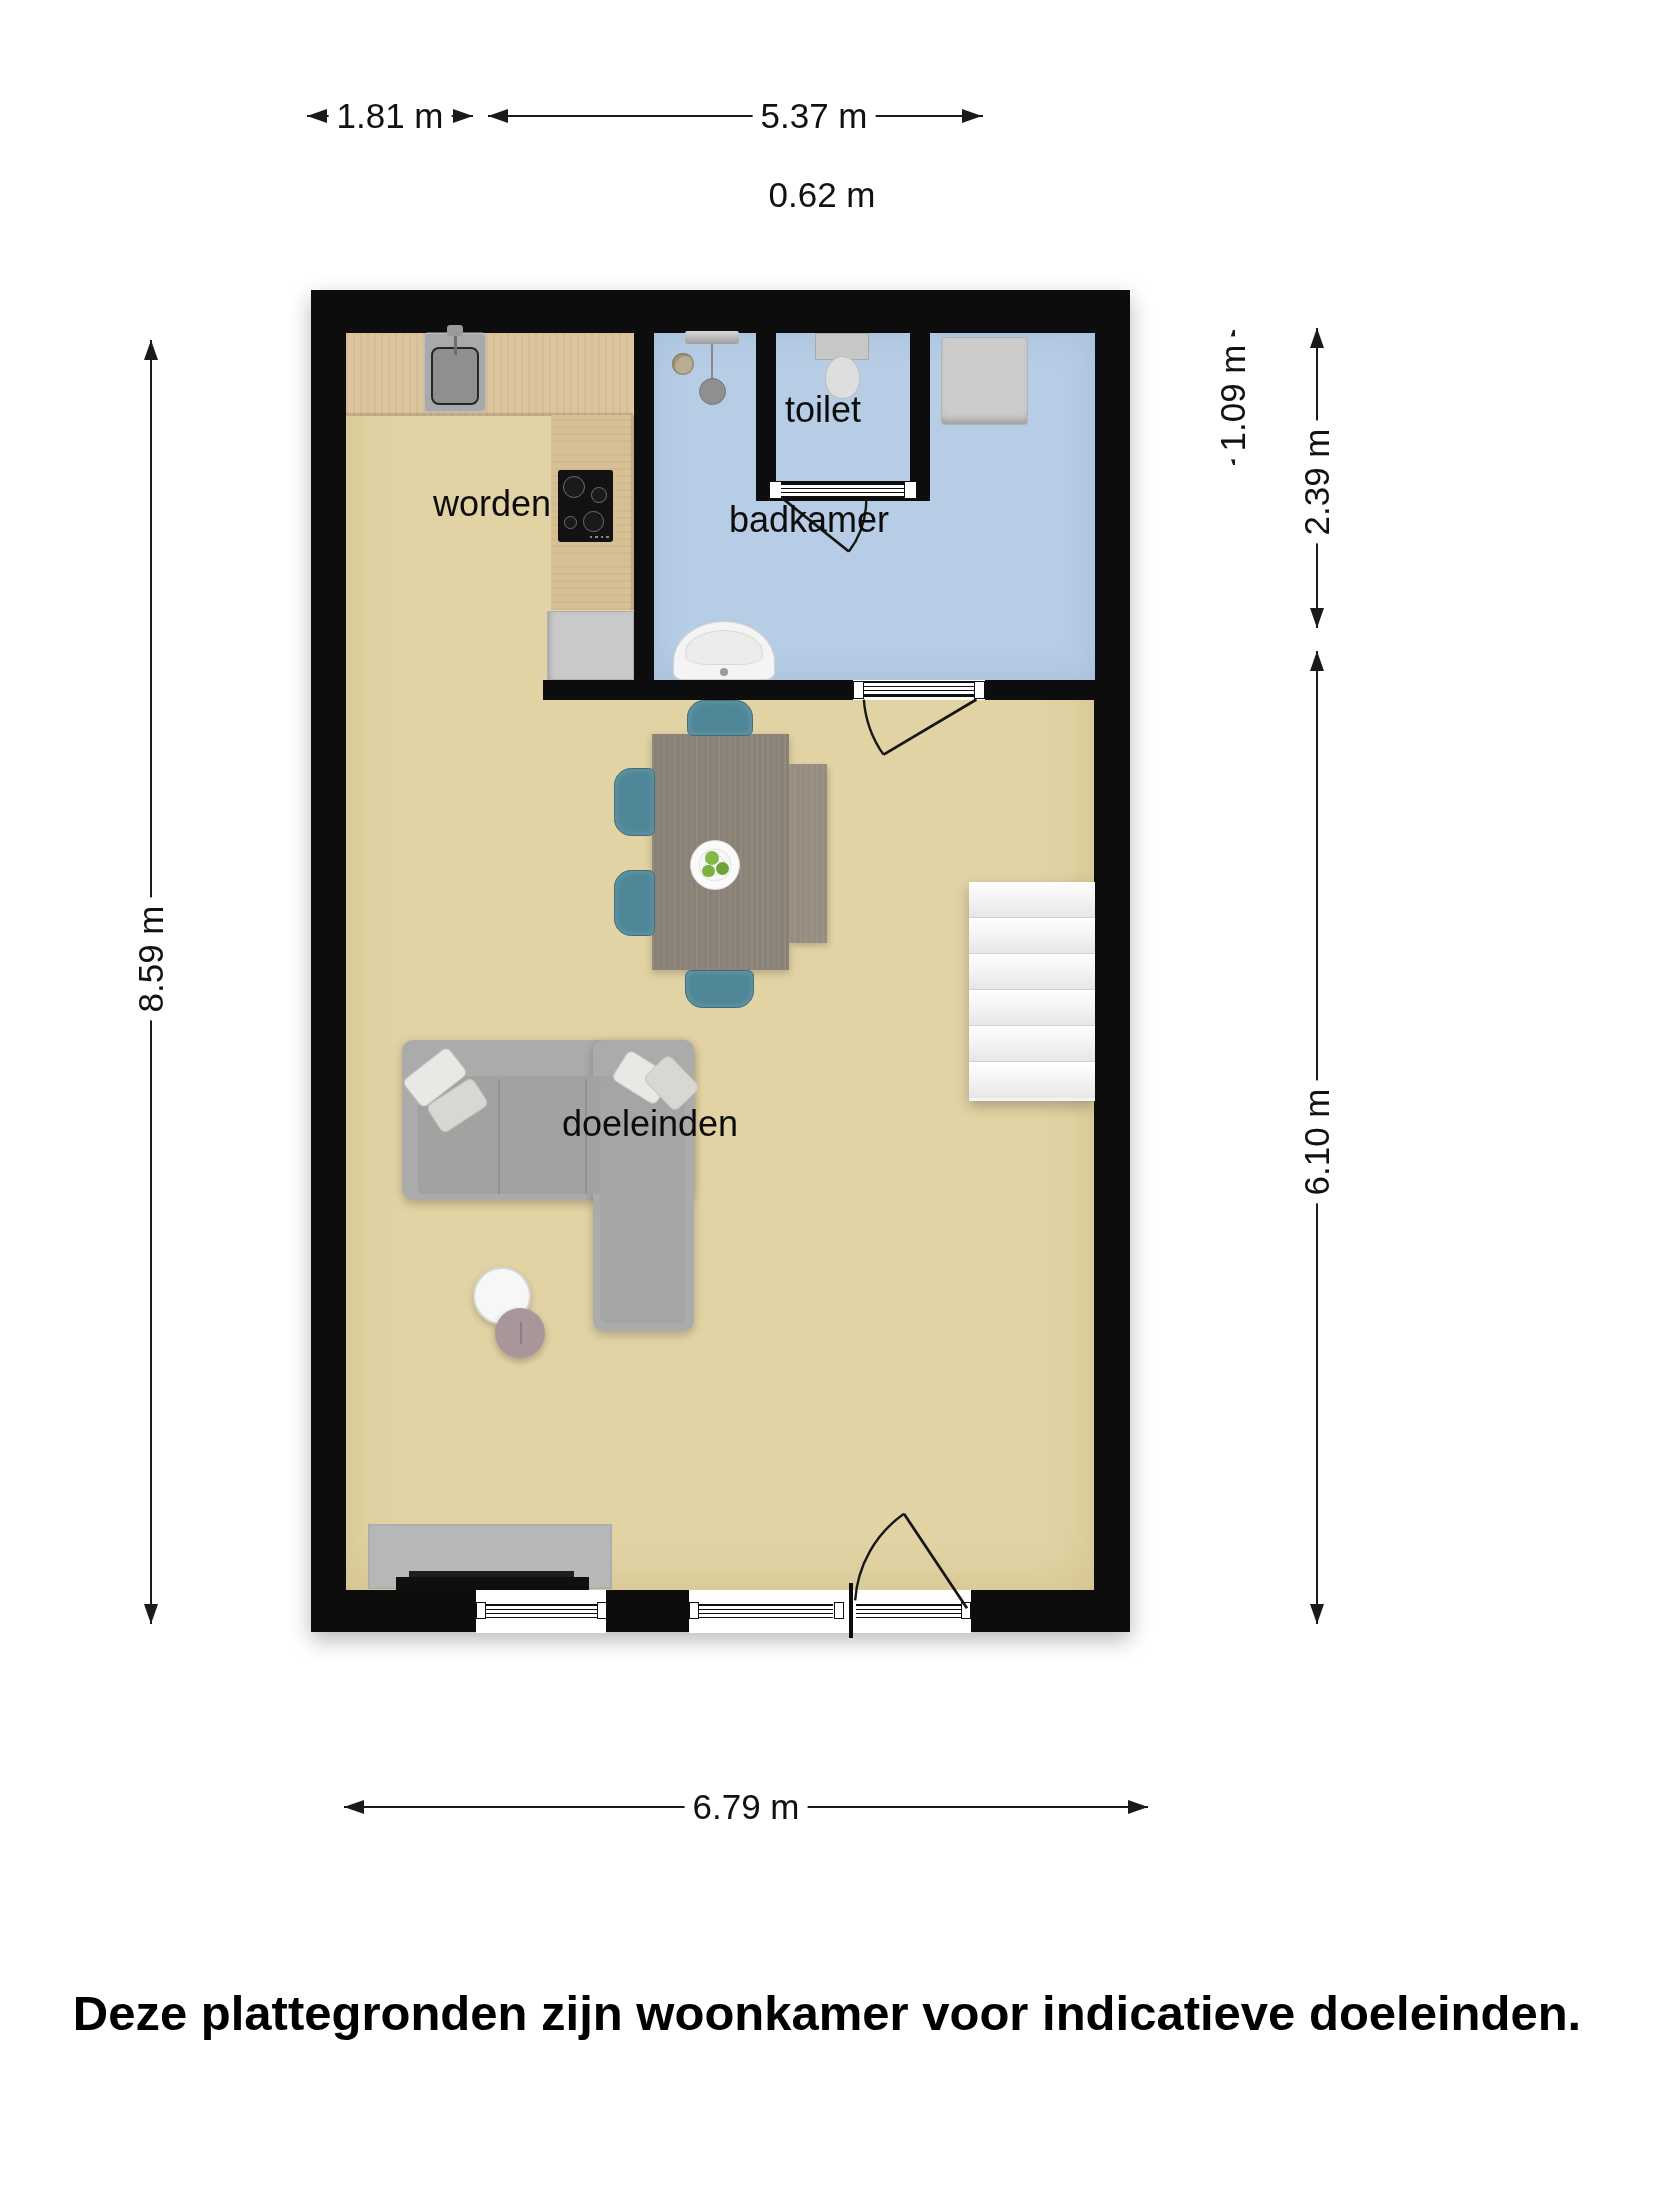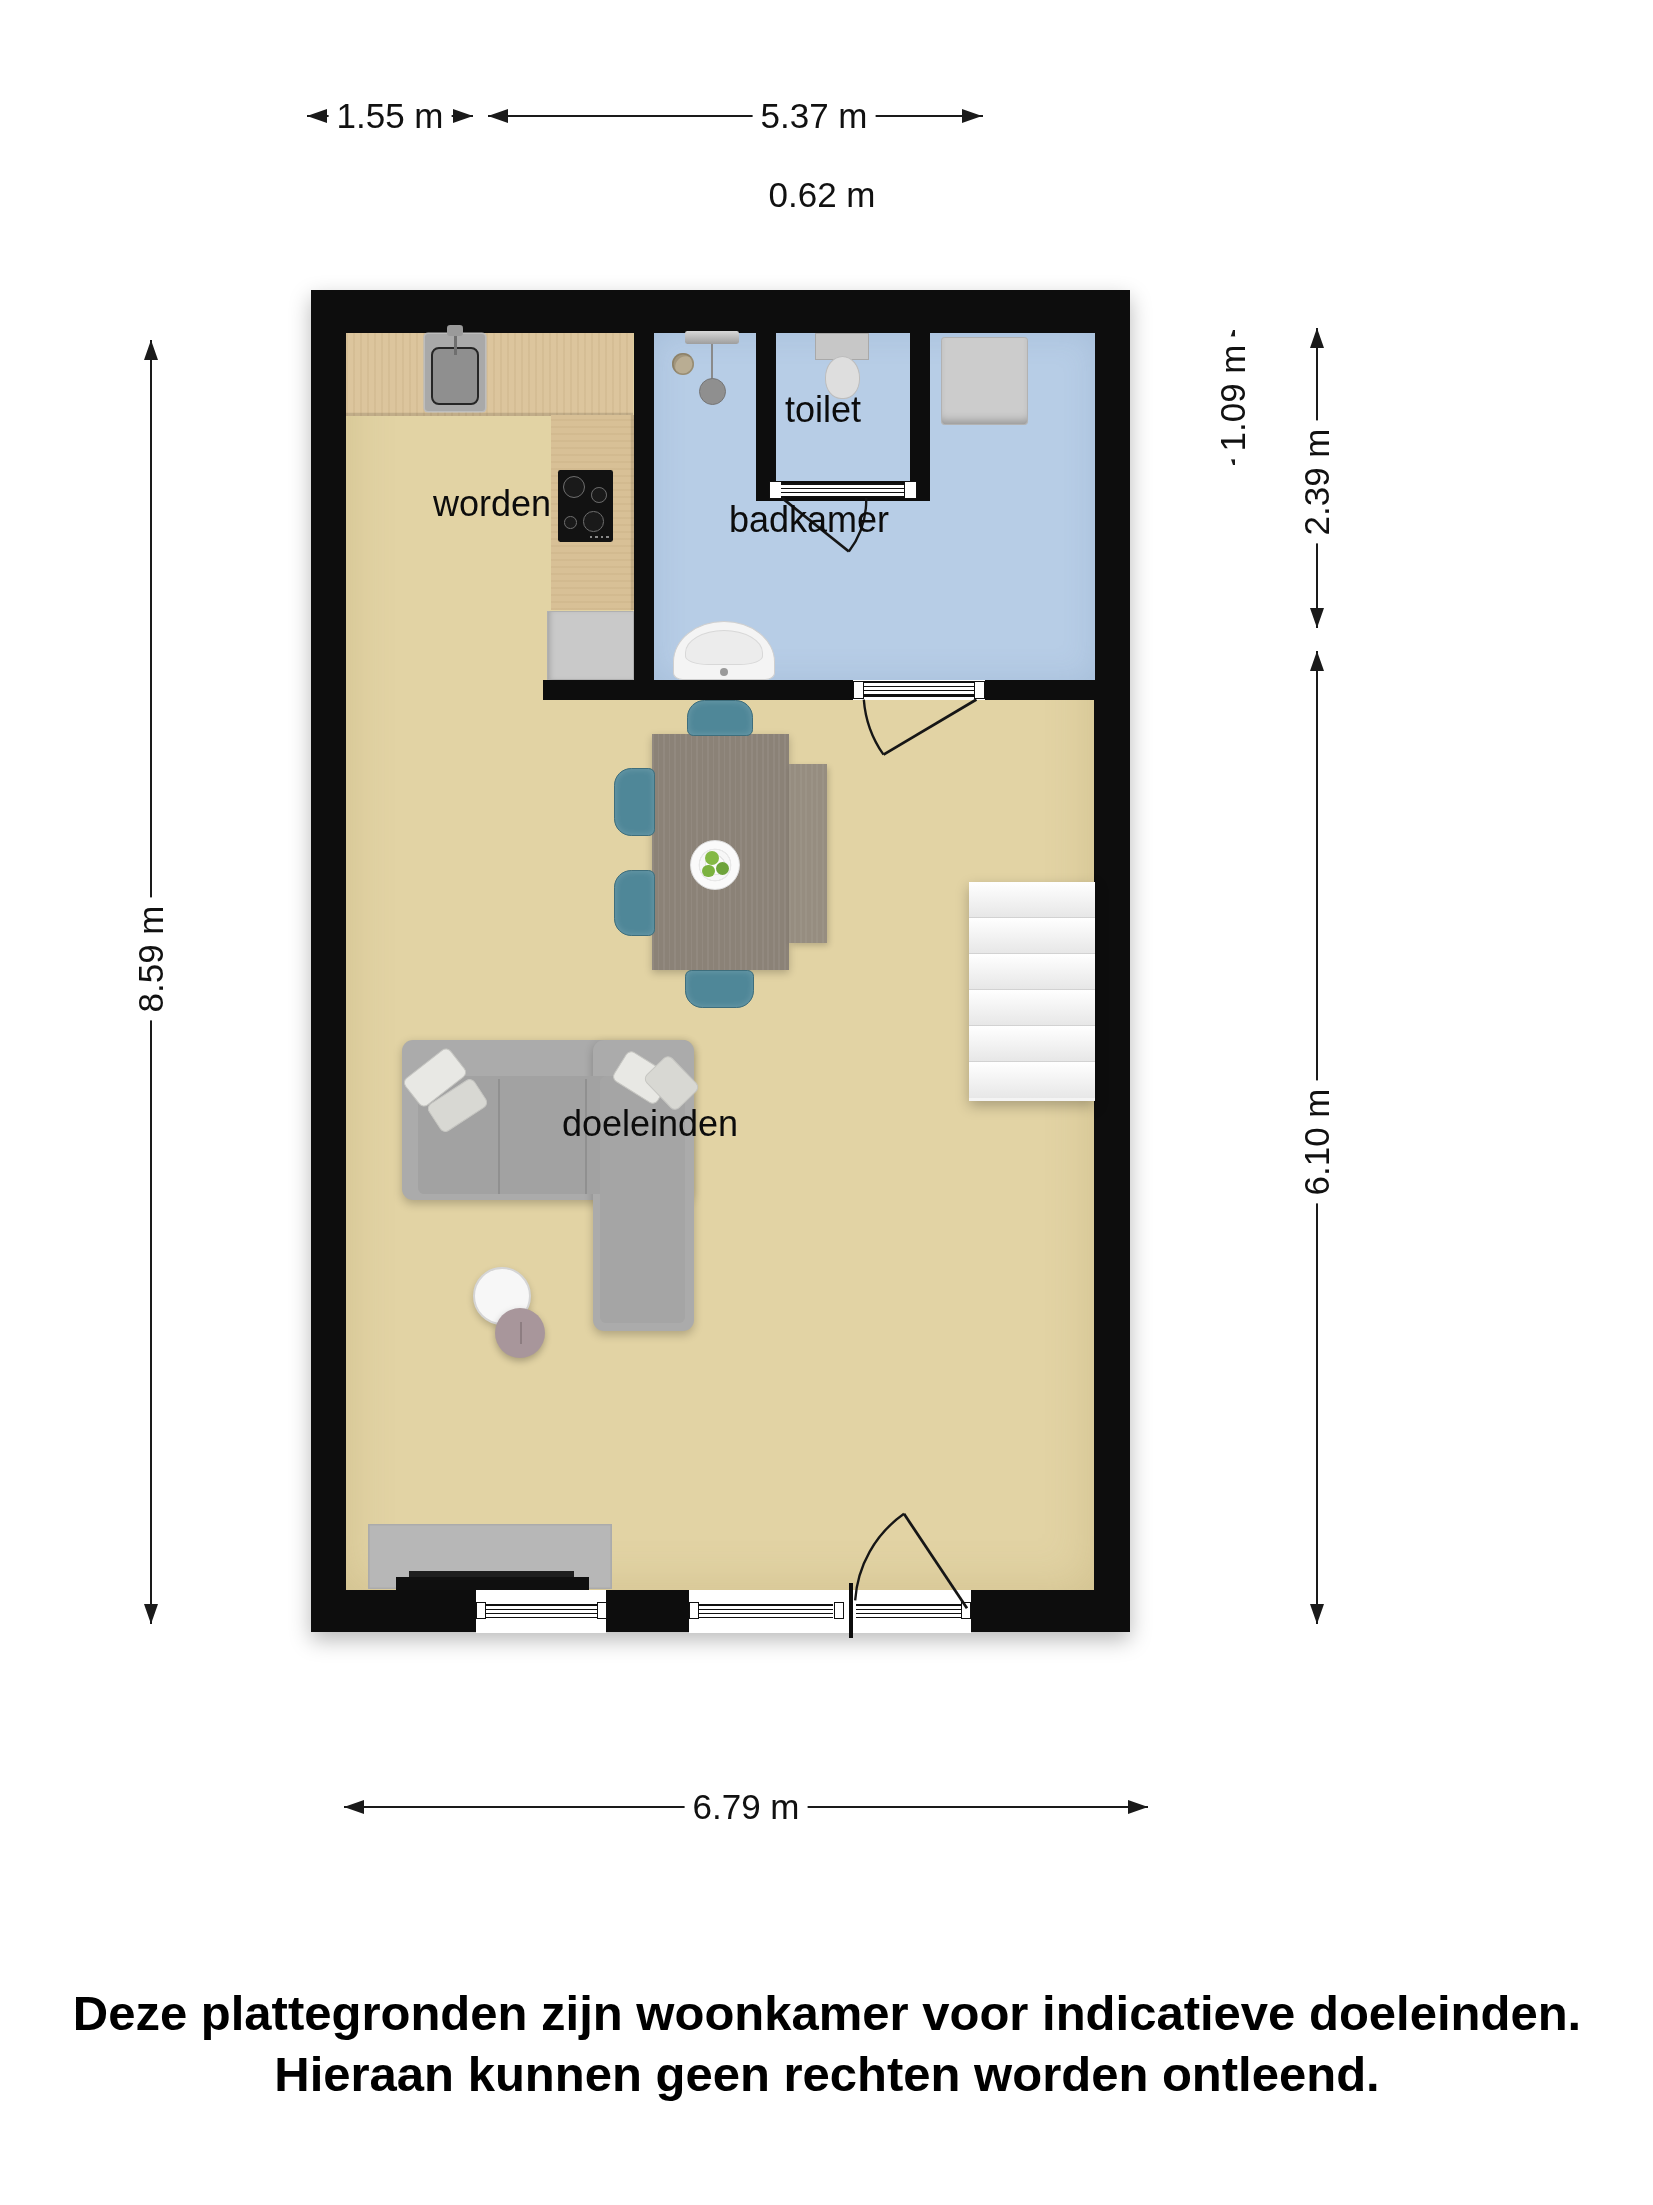--- a/index.html
+++ b/index.html
@@ -281,21 +281,21 @@
 </div>
 
 <div class="room-label" style="left:492px;  top:504px;">worden</div>
 <div class="room-label" style="left:823px; top:410px;">toilet</div>
 <div class="room-label" style="left:809px; top:520px;">badkamer</div>
 <div class="room-label" style="left:650px;  top:1124px;">doeleinden</div>
 
 <div class="dim-line-h" style="left:307px; top:115px; width:166px;"></div>
 <div class="ah ah-l" style="left:307px; top:109px;"></div>
 <div class="ah ah-r" style="left:453px; top:109px;"></div>
-<div class="dim-label" style="left:390px; top:116px;">1.55 m</div>
+<div class="dim-label" style="left:390px; top:116px;">1.81 m</div>
 
 <div class="dim-line-h" style="left:488px; top:115px; width:495px;"></div>
 <div class="ah ah-l" style="left:488px;  top:109px;"></div>
 <div class="ah ah-r" style="left:962px; top:109px;"></div>
 <div class="dim-label" style="left:814px; top:116px;">5.37 m</div>
 
 <div class="dim-label" style="left:822px; top:195px;">0.62 m</div>
 
 <div class="dim-line-v" style="left:150px; top:340px; height:1284px;"></div>
 <div class="ah ah-u" style="left:144px; top:340px;"></div>
@@ -317,15 +317,14 @@
 <div class="ah ah-d" style="left:1310px; top:1604px;"></div>
 <div class="dim-label rot" style="left:1317px; top:1142px;">6.10 m</div>
 
 <div class="dim-line-h" style="left:344px; top:1806px; width:804px;"></div>
 <div class="ah ah-l" style="left:344px;  top:1800px;"></div>
 <div class="ah ah-r" style="left:1128px; top:1800px;"></div>
 <div class="dim-label" style="left:746px; top:1807px;">6.79 m</div>
 
 <div class="footer">
   <div>Deze plattegronden zijn woonkamer voor indicatieve doeleinden.</div>
-  <div>Hieraan kunnen geen rechten worden ontleend.</div>
 </div>
 
 
 </body></html>

